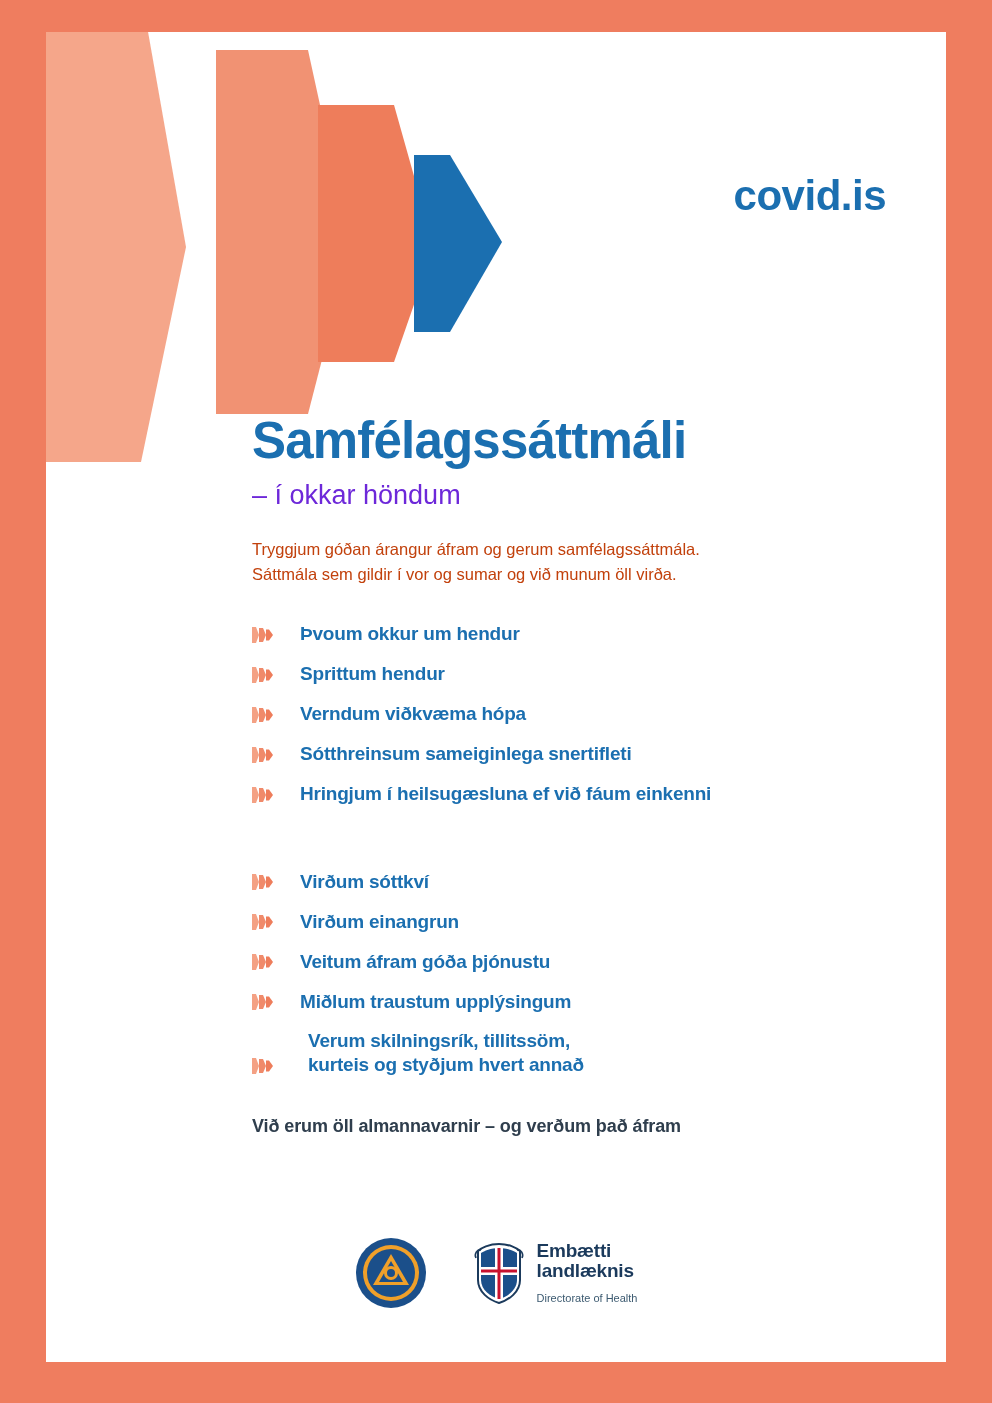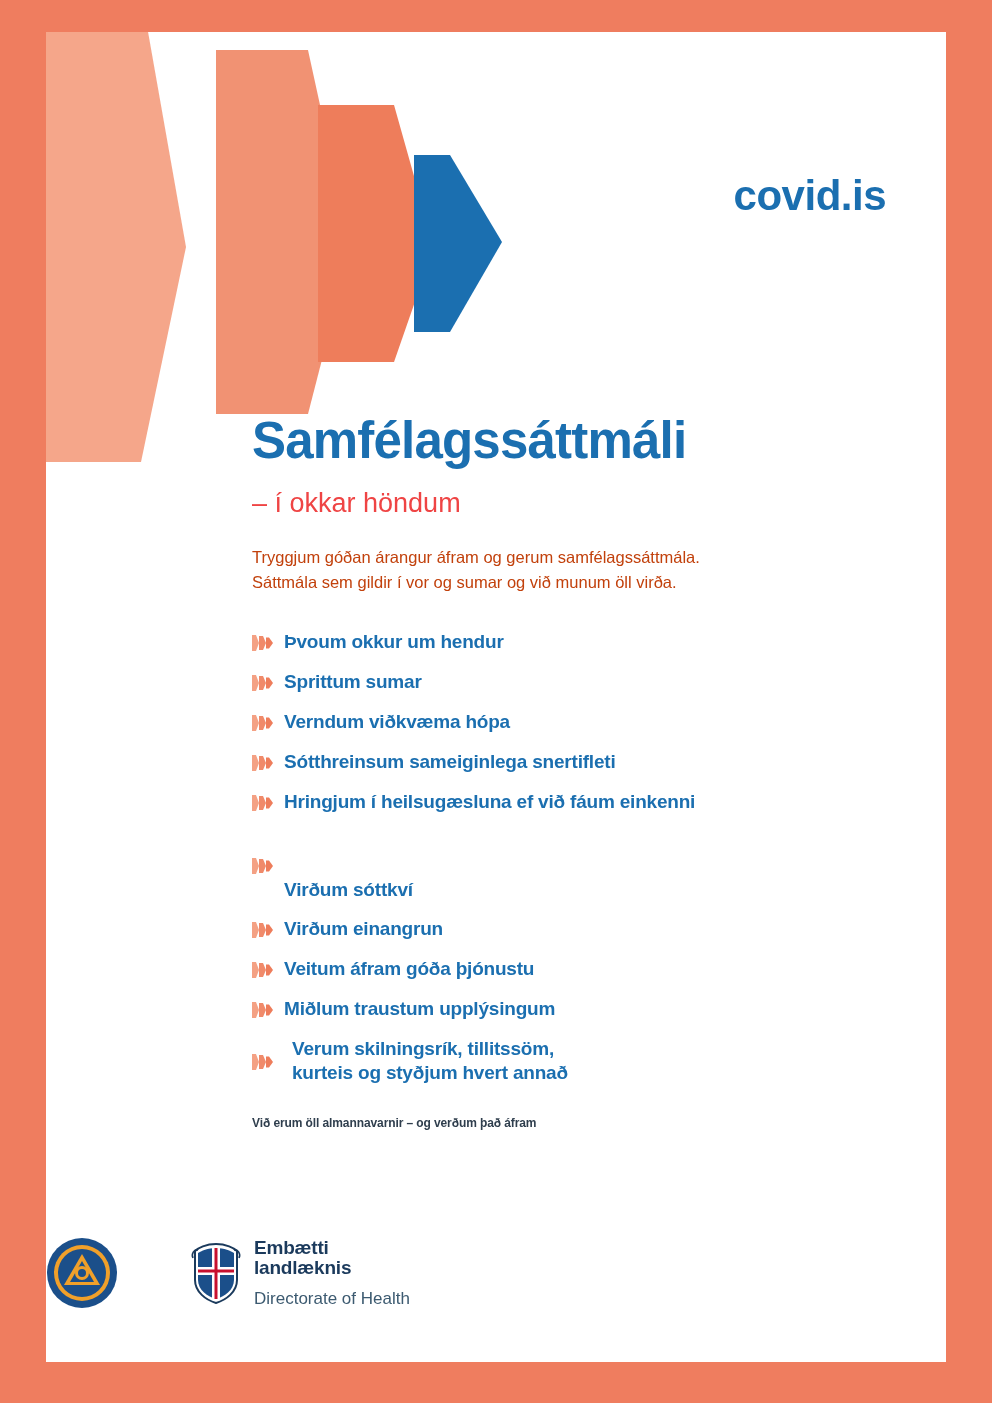--- a/index.html
+++ b/index.html
@@ -60,76 +60,77 @@
   h1.title {
     font-size: 51px;
     font-weight: bold;
     color: #1b6fb0;
     letter-spacing: -0.8px;
     line-height: 1.05;
   }
 
   .subtitle {
     font-size: 27px;
-    color: #ef4444;
-    margin-top: 20px;
+    color: #6d28d9;
+    margin-top: 12px;
     font-weight: normal;
   }
 
   .intro {
     margin-top: 26px;
     font-size: 16.5px;
     line-height: 1.55;
     color: #c2410c;
   }
 
   ul.pledges {
     margin-top: 34px;
     list-style: none;
   }
 
   ul.pledges li {
     display: flex;
-    align-items: center;
+    align-items: flex-end;
     margin-bottom: 15px;
+    gap: 16px;
   }
 
   .bullet {
     flex: 0 0 auto;
     width: 22px;
     margin-top: 5px;
     margin-right: 10px;
   }
 
   .pledge-text {
     font-size: 19px;
     font-weight: bold;
     color: #1b6fb0;
     line-height: 1.28;
     letter-spacing: -0.2px;
   }
 
   .closing {
-    margin-top: 30px;
-    font-size: 12px;
+    margin-top: 38px;
+    font-size: 18px;
     font-weight: bold;
     color: #2f3e4d;
     letter-spacing: -0.1px;
   }
 
   
   .logos {
     position: absolute;
     left: 0;
     right: 0;
     top: 1205px;
     display: flex;
-    justify-content: flex-start;
+    justify-content: center;
     align-items: center;
-    gap: 72px;
+    gap: 46px;
   }
 
   .logo-civil {
     width: 72px;
     height: 72px;
     position: relative;
   }
 
   .logo-doh {
     display: flex;
@@ -140,21 +141,21 @@
   .doh-text {
     line-height: 1.06;
   }
   .doh-l1, .doh-l2 {
     font-size: 19px;
     font-weight: bold;
     color: #1b3a5c;
     letter-spacing: -0.2px;
   }
   .doh-l3 {
-    font-size: 17px;
+    font-size: 11px;
     color: #3c5a70;
     margin-top: 12px;
   }
 </style>
 </head>
 <body>
 
 <div class="poster">
 
   <div class="inner-card">
@@ -188,21 +189,21 @@
                 <path d="M14 2.5 L17 2.5 L21 8 L17 13.5 L14 13.5 Z" fill="#ee7d5b"></path>
               </svg></span>
             <span class="pledge-text" style="white-space: pre-line;">Þvoum okkur um hendur</span>
           </li>
           <li>
             <span class="bullet"><svg width="22" height="16" viewBox="0 0 22 16" xmlns="http://www.w3.org/2000/svg">
                 <path d="M0 0 L4 0 L7 8 L4 16 L0 16 Z" fill="#f4a184"></path>
                 <path d="M7 1 L11 1 L14 8 L11 15 L7 15 Z" fill="#f08a6a"></path>
                 <path d="M14 2.5 L17 2.5 L21 8 L17 13.5 L14 13.5 Z" fill="#ee7d5b"></path>
               </svg></span>
-            <span class="pledge-text" style="white-space: pre-line;">Sprittum sumar</span>
+            <span class="pledge-text" style="white-space: pre-line;">Sprittum hendur</span>
           </li>
           <li>
             <span class="bullet"><svg width="22" height="16" viewBox="0 0 22 16" xmlns="http://www.w3.org/2000/svg">
                 <path d="M0 0 L4 0 L7 8 L4 16 L0 16 Z" fill="#f4a184"></path>
                 <path d="M7 1 L11 1 L14 8 L11 15 L7 15 Z" fill="#f08a6a"></path>
                 <path d="M14 2.5 L17 2.5 L21 8 L17 13.5 L14 13.5 Z" fill="#ee7d5b"></path>
               </svg></span>
             <span class="pledge-text" style="white-space: pre-line;">Verndum viðkvæma hópa</span>
           </li>
           <li>

